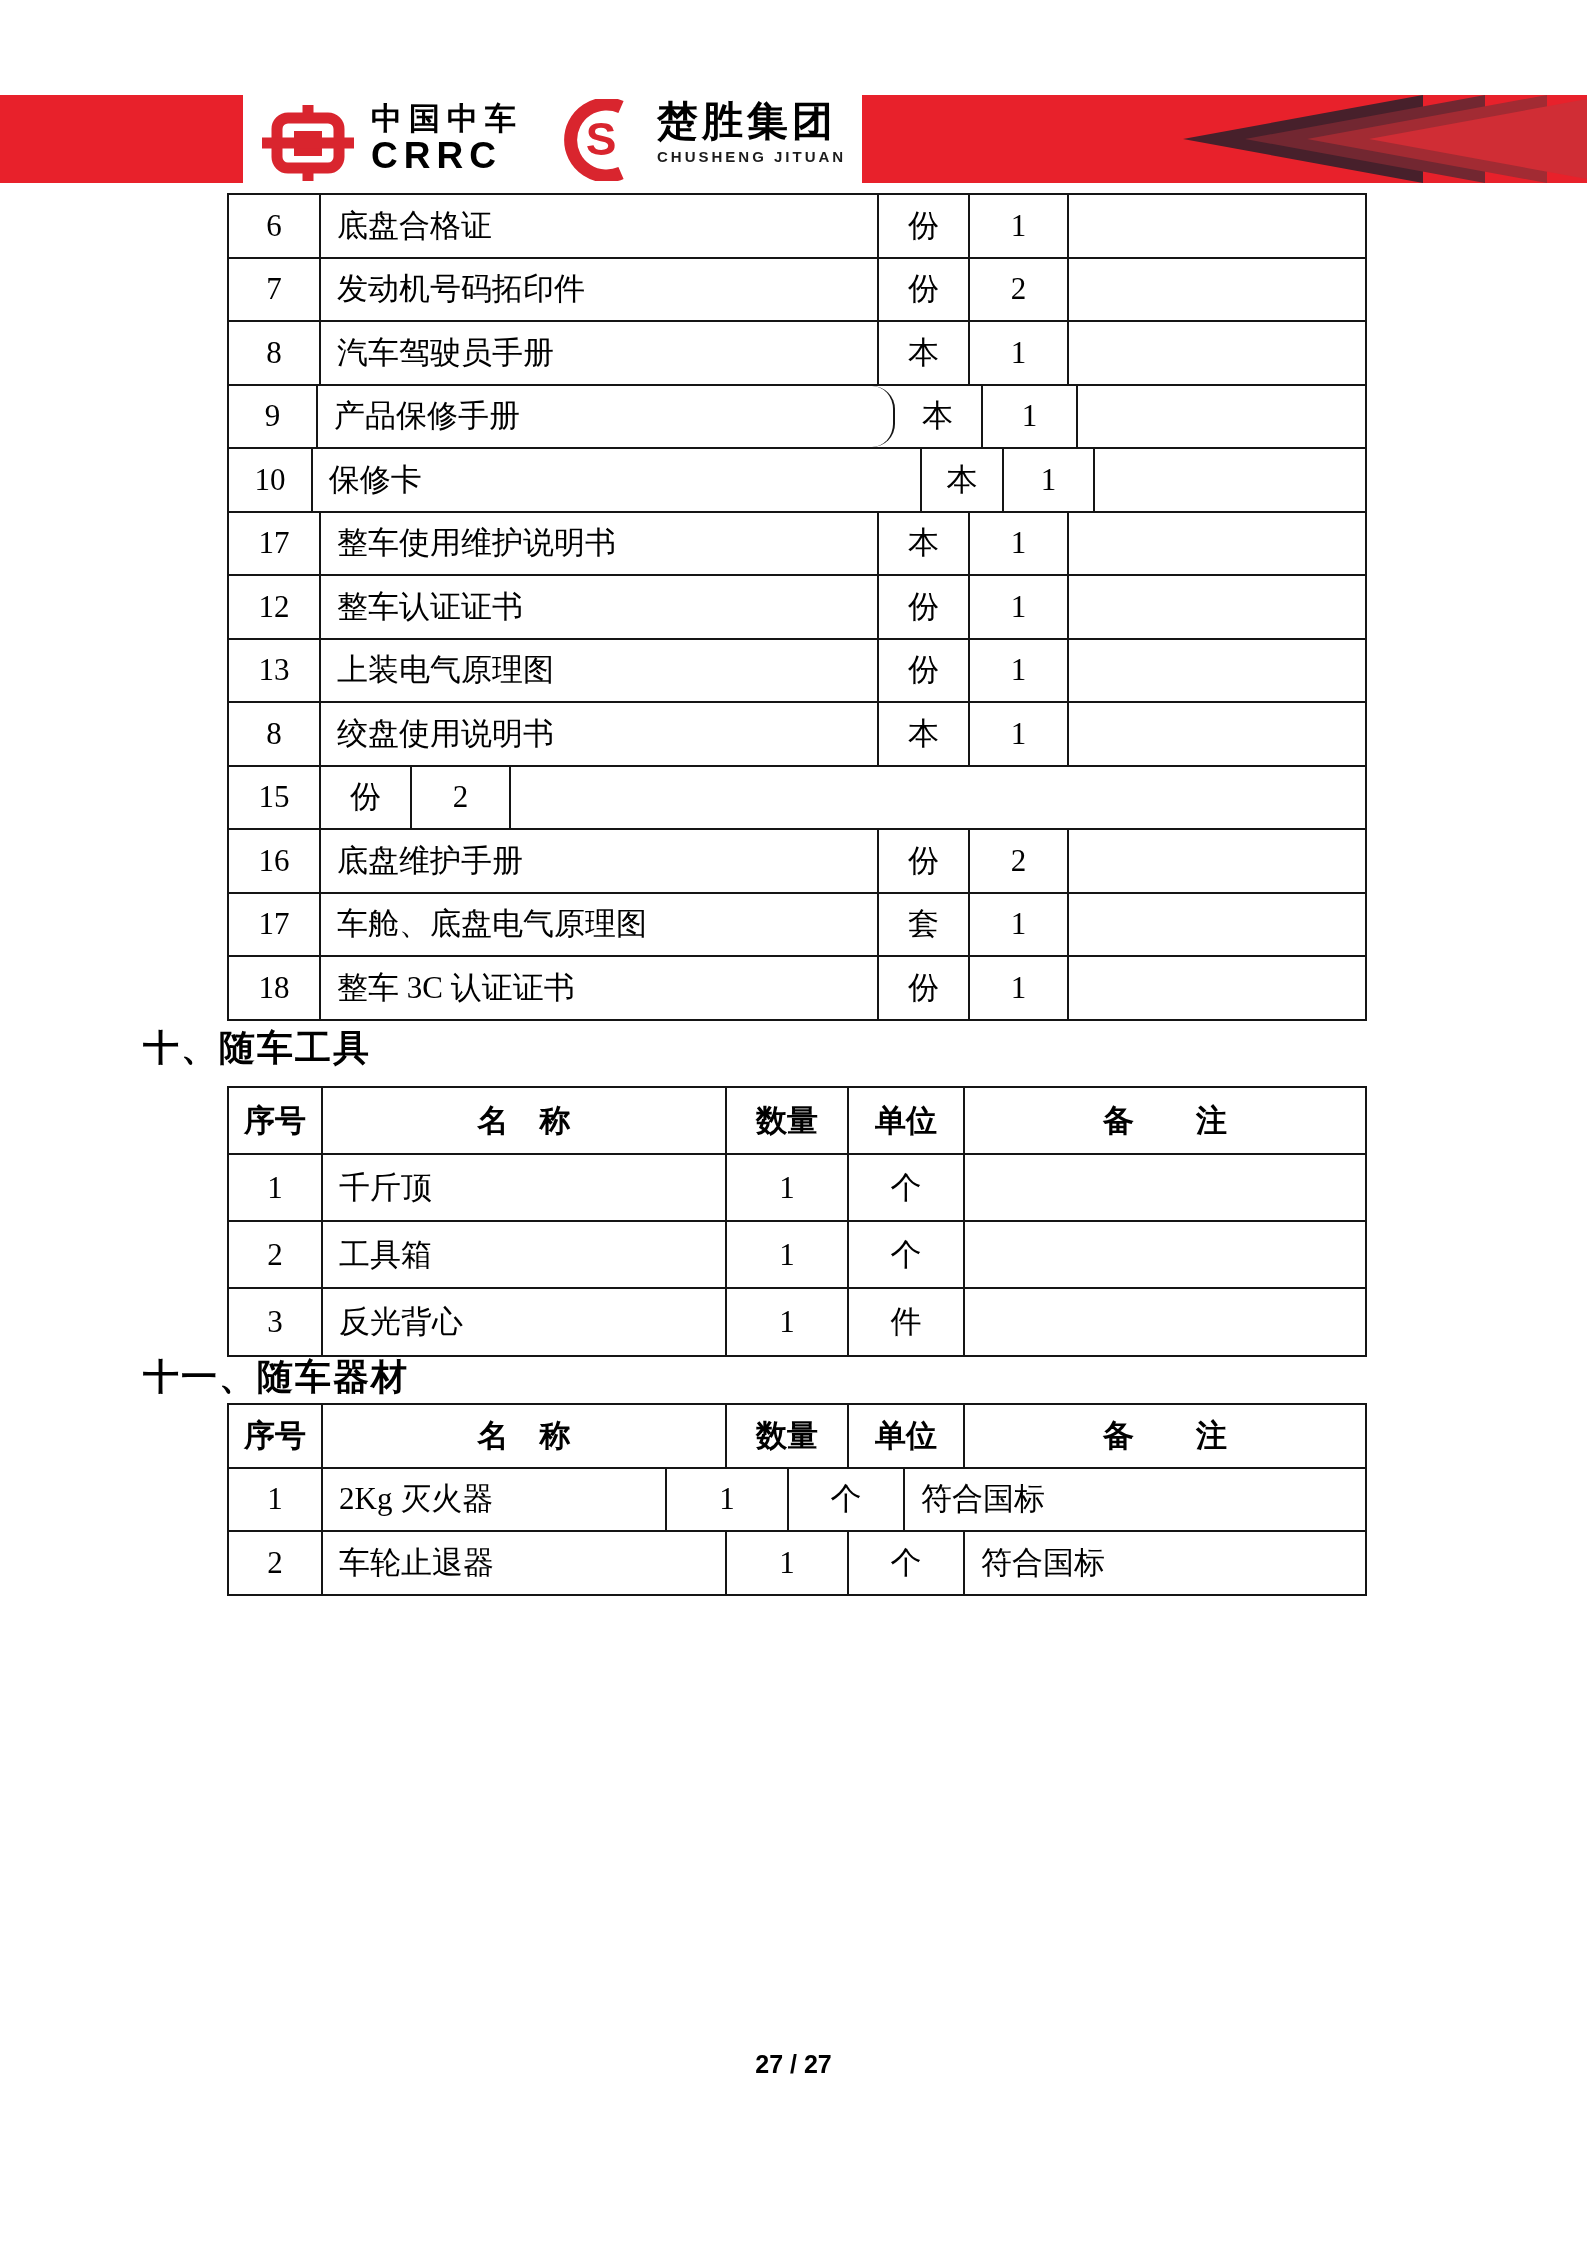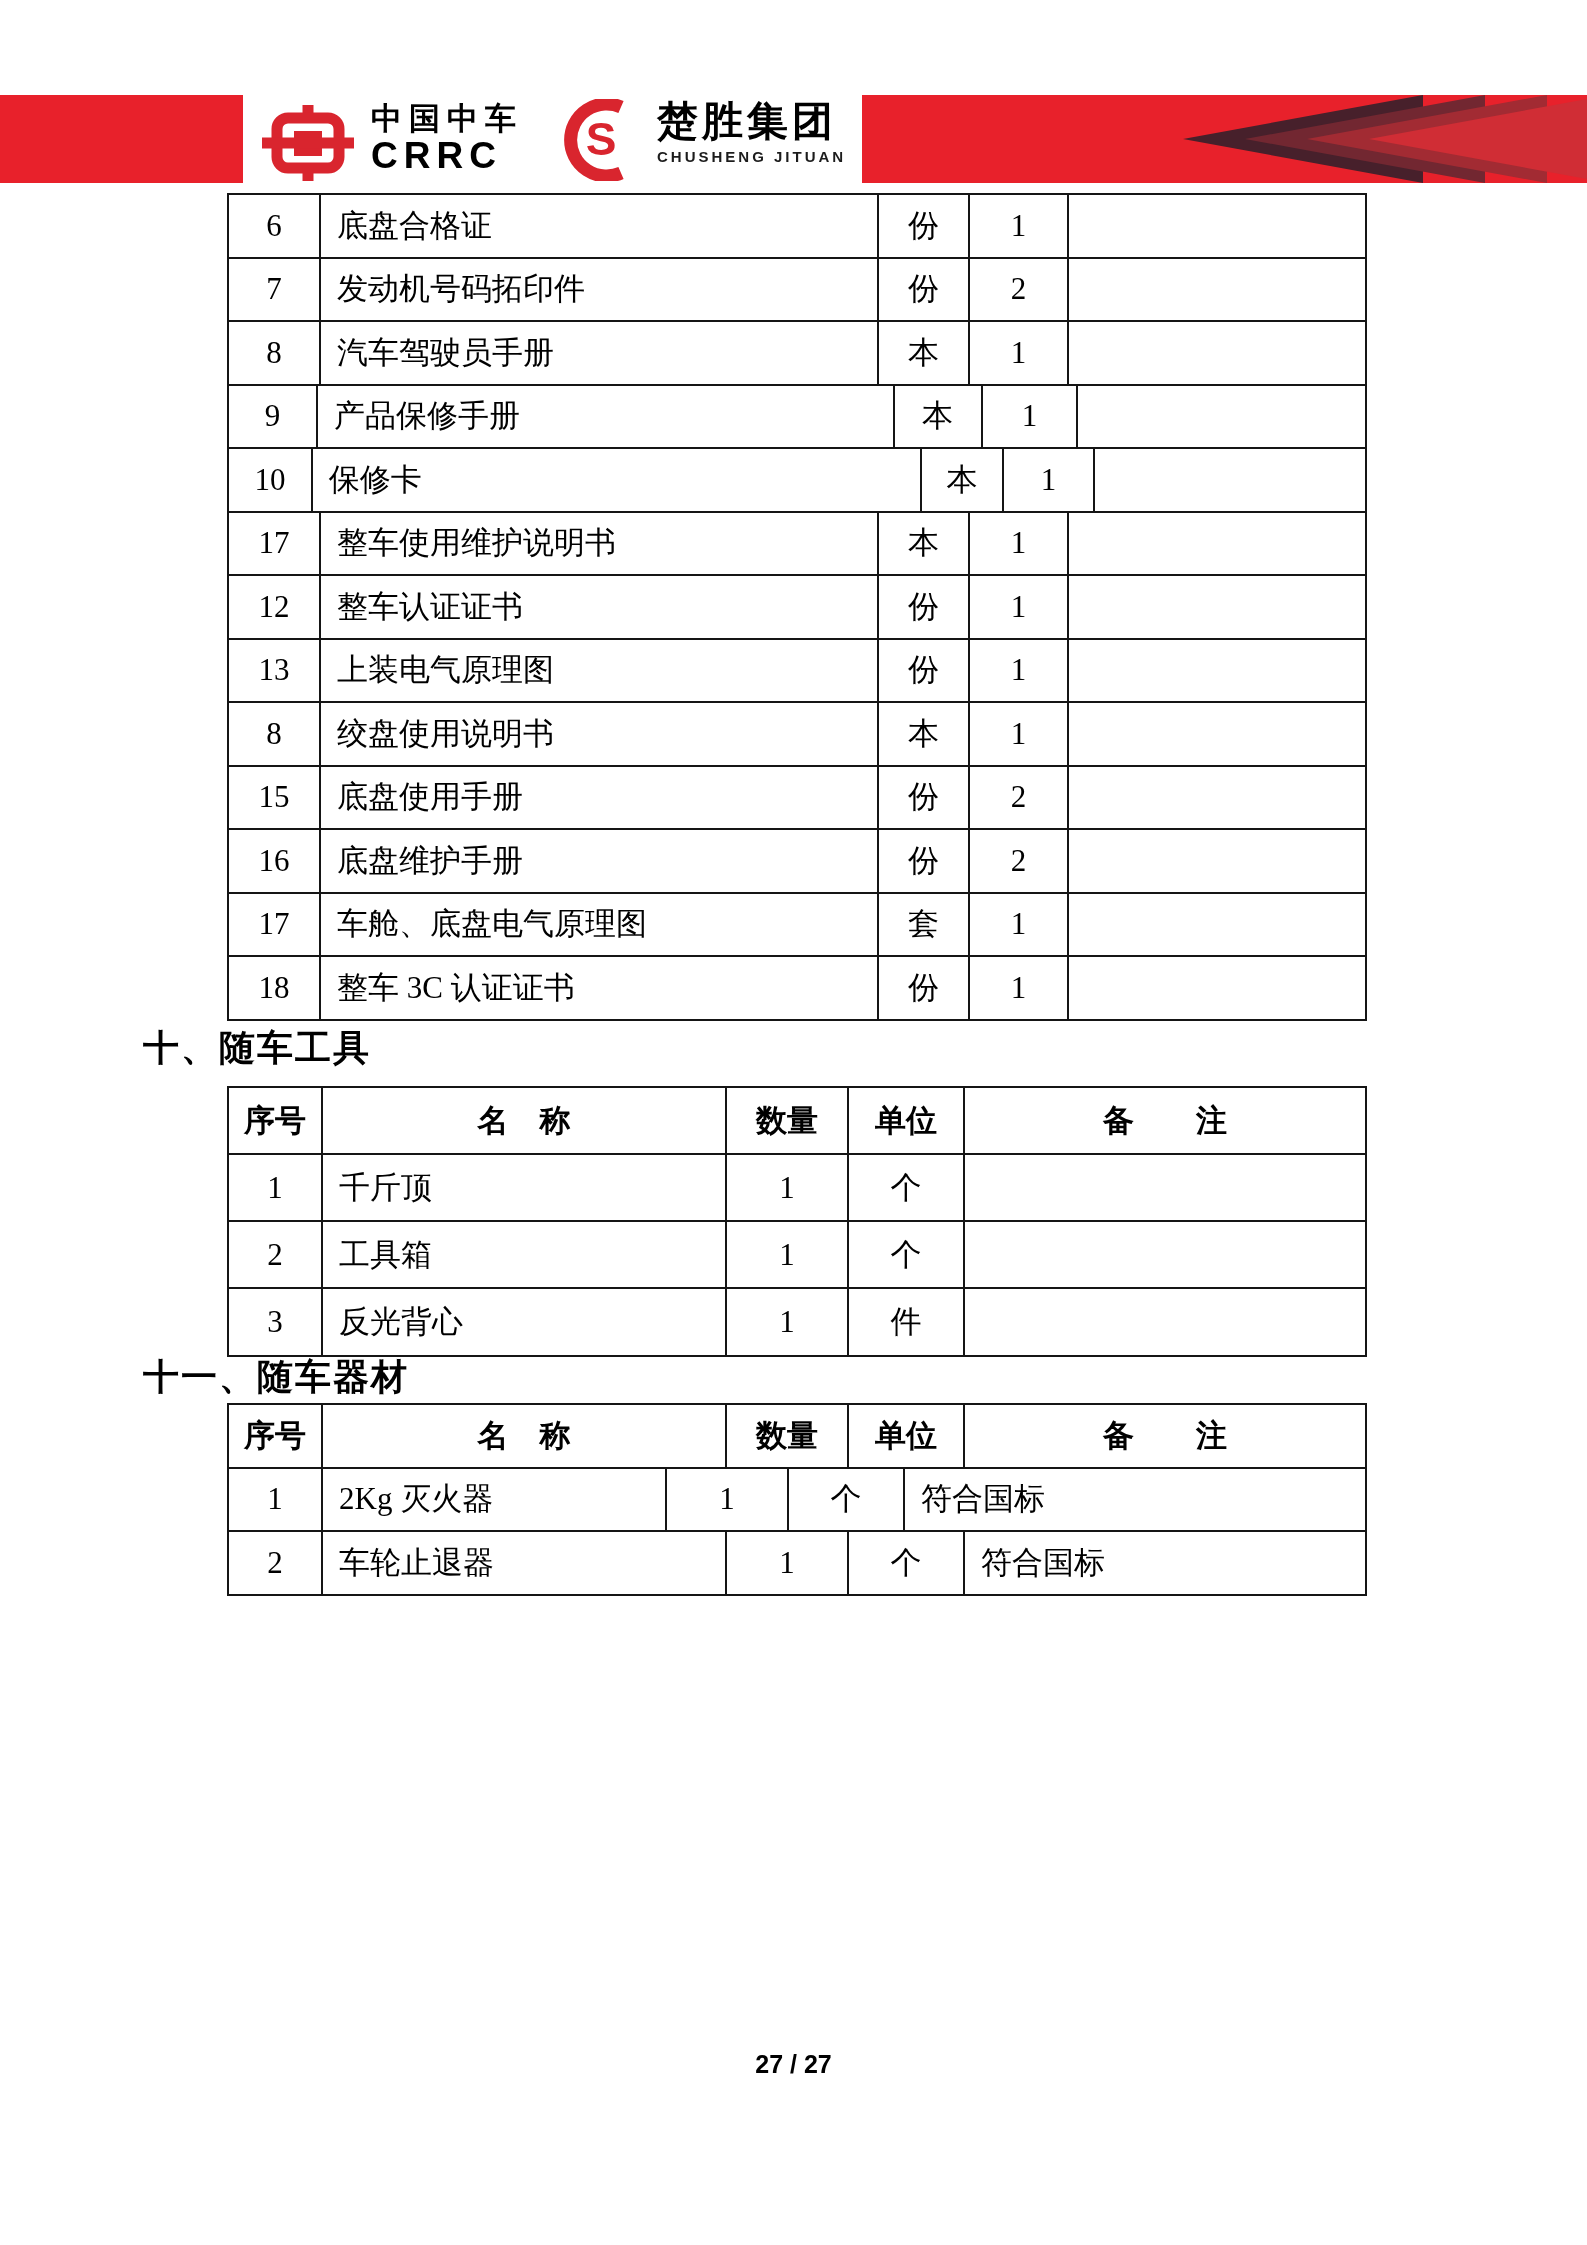--- a/index.html
+++ b/index.html
@@ -121,21 +121,21 @@
       </div>
       <div class="tr">
         <div class="td" style="width: 92px;">8</div>
         <div class="td al" style="width: 558px;">汽车驾驶员手册</div>
         <div class="td" style="width: 91px;">本</div>
         <div class="td" style="width: 99px;">1</div>
         <div class="td al" style="width: 296px;"></div>
       </div>
       <div class="tr">
         <div class="td" style="width: 92px;">9</div>
-        <div class="td al" style="width: 596px;">产品保修手册</div>
+        <div class="td al" style="width: 596px; border-radius: 23px;">产品保修手册</div>
         <div class="td" style="width: 91px;">本</div>
         <div class="td" style="width: 99px;">1</div>
         <div class="td al" style="width: 296px;"></div>
       </div>
       <div class="tr">
         <div class="td" style="width: 92px;">10</div>
         <div class="td al" style="width: 668px; font-family: Liberation Mono, monospace;">保修卡</div>
         <div class="td" style="width: 91px;">本</div>
         <div class="td" style="width: 99px;">1</div>
         <div class="td al" style="width: 296px;"></div>
@@ -163,21 +163,20 @@
       </div>
       <div class="tr">
         <div class="td" style="width: 92px;">8</div>
         <div class="td al" style="width: 558px;">绞盘使用说明书</div>
         <div class="td" style="width: 91px;">本</div>
         <div class="td" style="width: 99px;">1</div>
         <div class="td al" style="width: 296px;"></div>
       </div>
       <div class="tr">
         <div class="td" style="width: 92px;">15</div>
-        <div class="td al" style="width: 558px;">底盘使用手册</div>
         <div class="td" style="width: 91px;">份</div>
         <div class="td" style="width: 99px;">2</div>
         <div class="td al" style="width: 296px;"></div>
       </div>
       <div class="tr">
         <div class="td" style="width: 92px;">16</div>
         <div class="td al" style="width: 558px;">底盘维护手册</div>
         <div class="td" style="width: 91px;">份</div>
         <div class="td" style="width: 99px;">2</div>
         <div class="td al" style="width: 296px;"></div>

